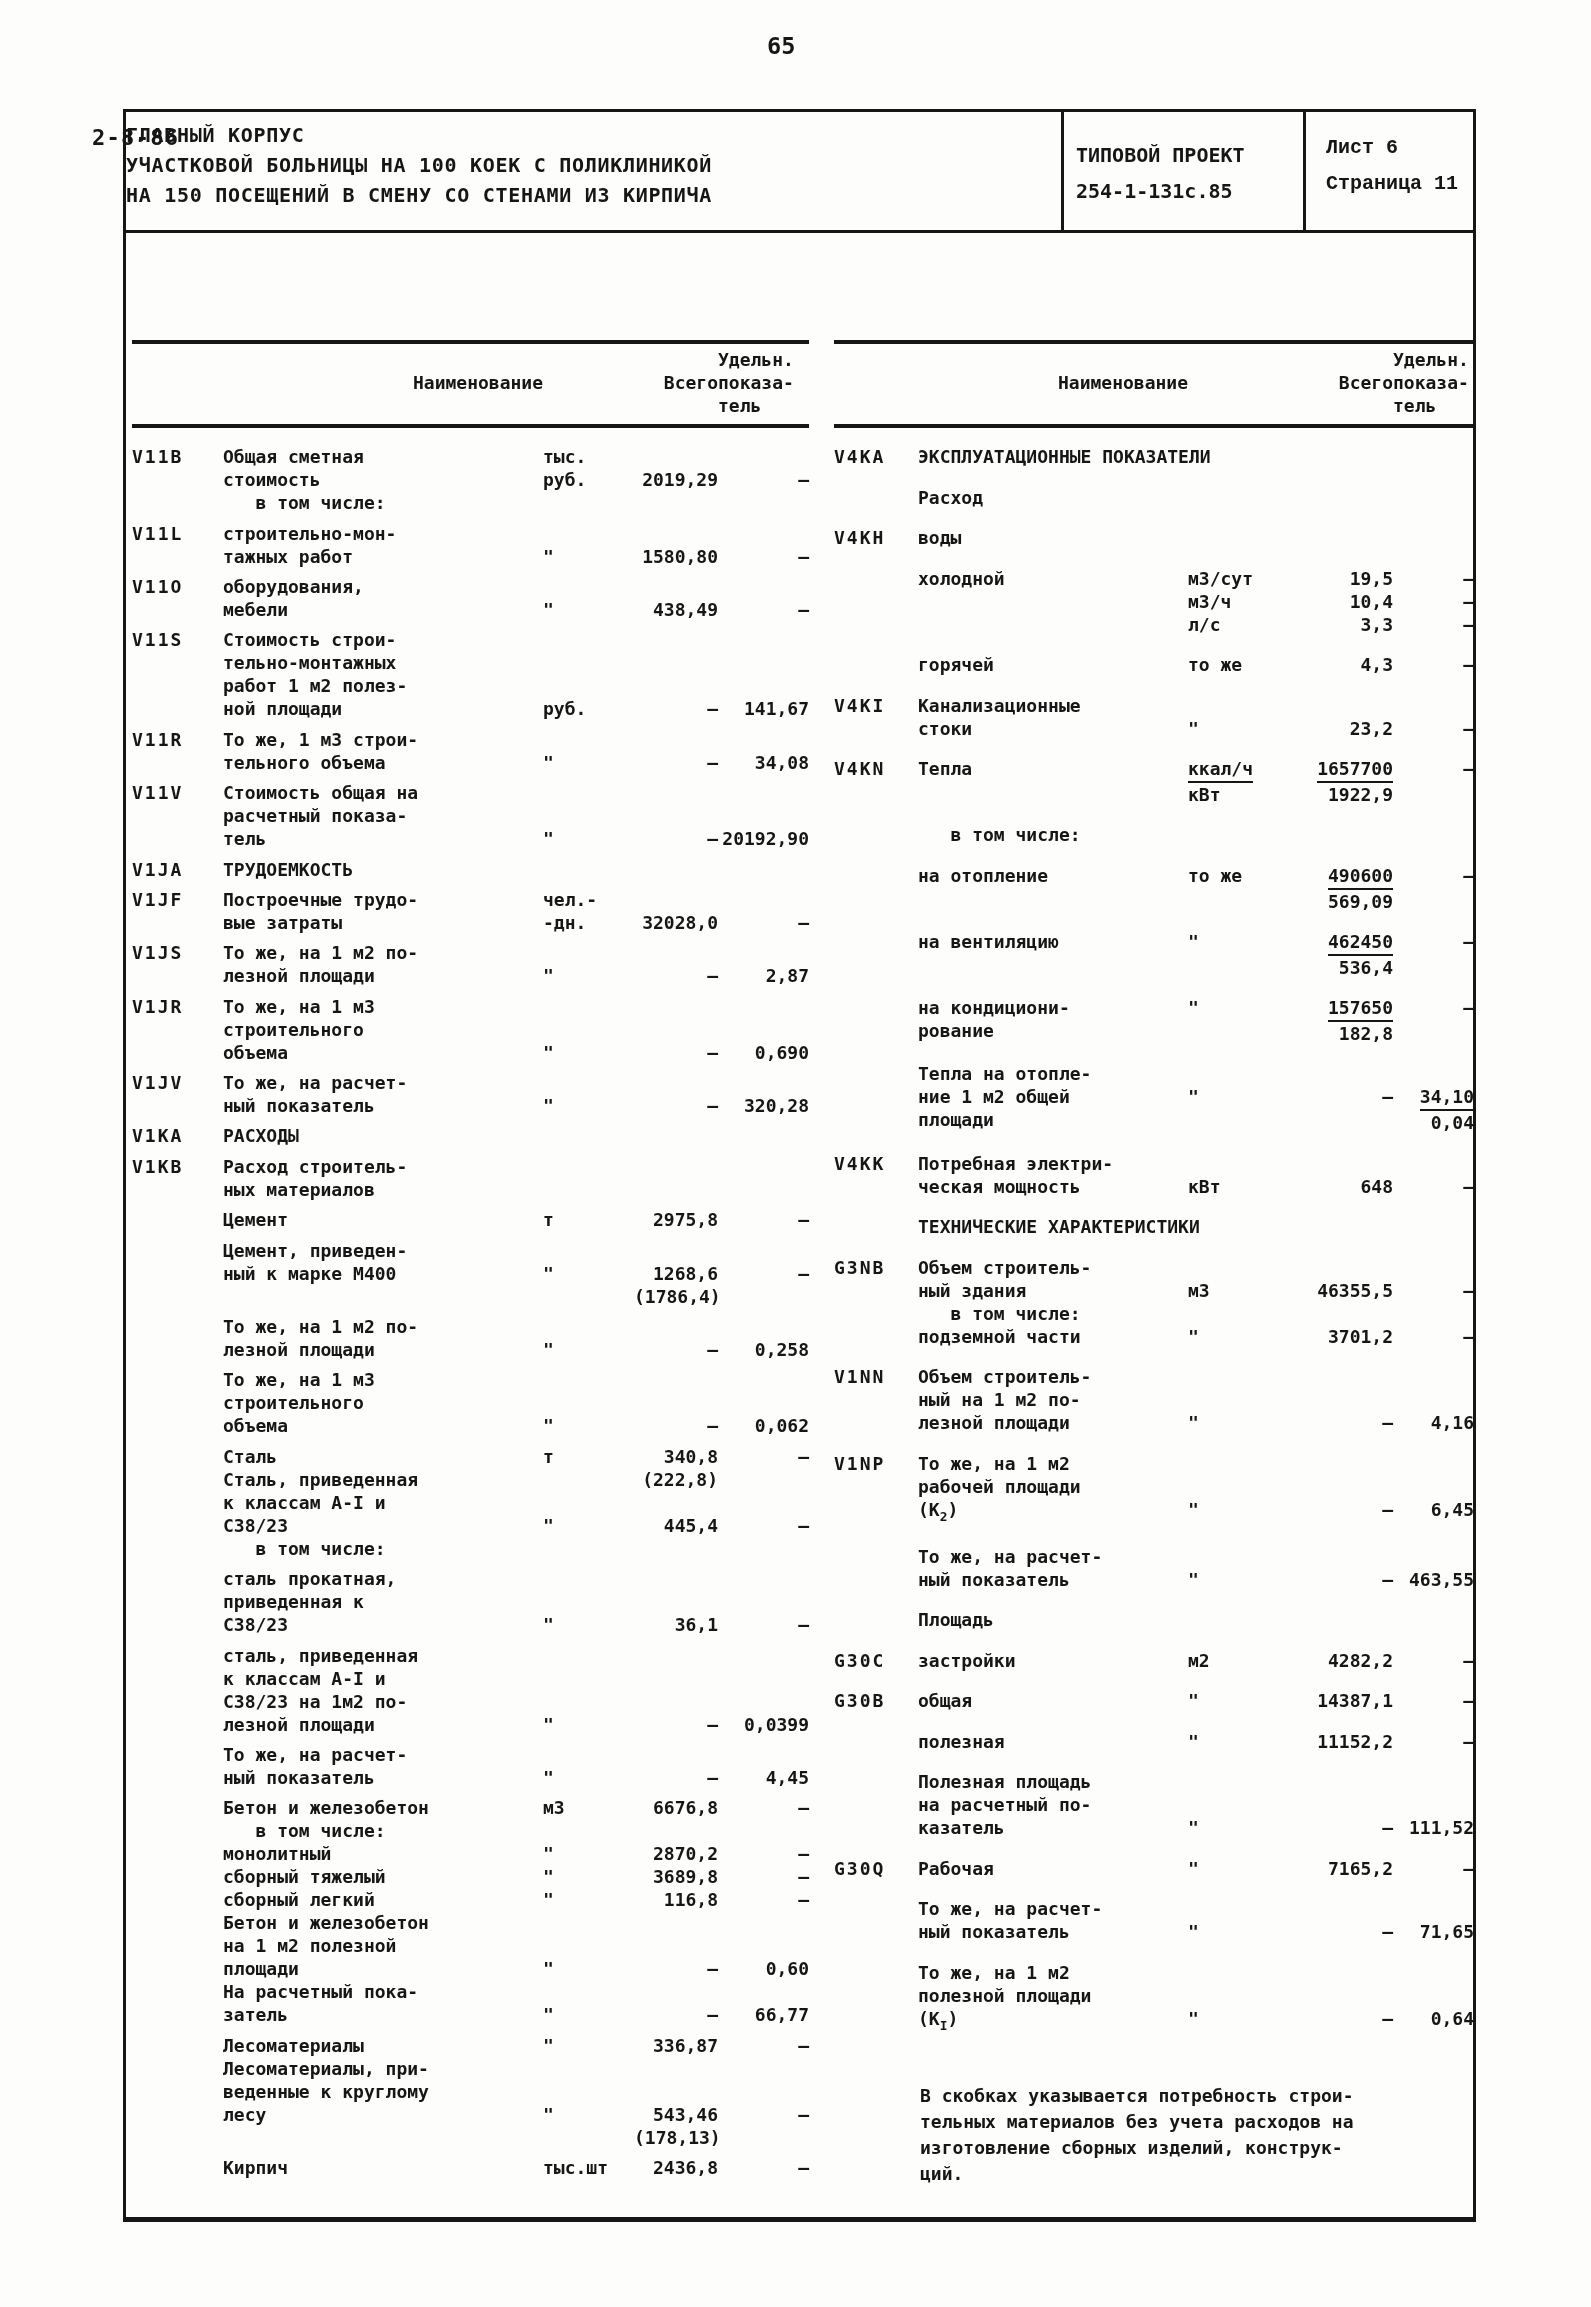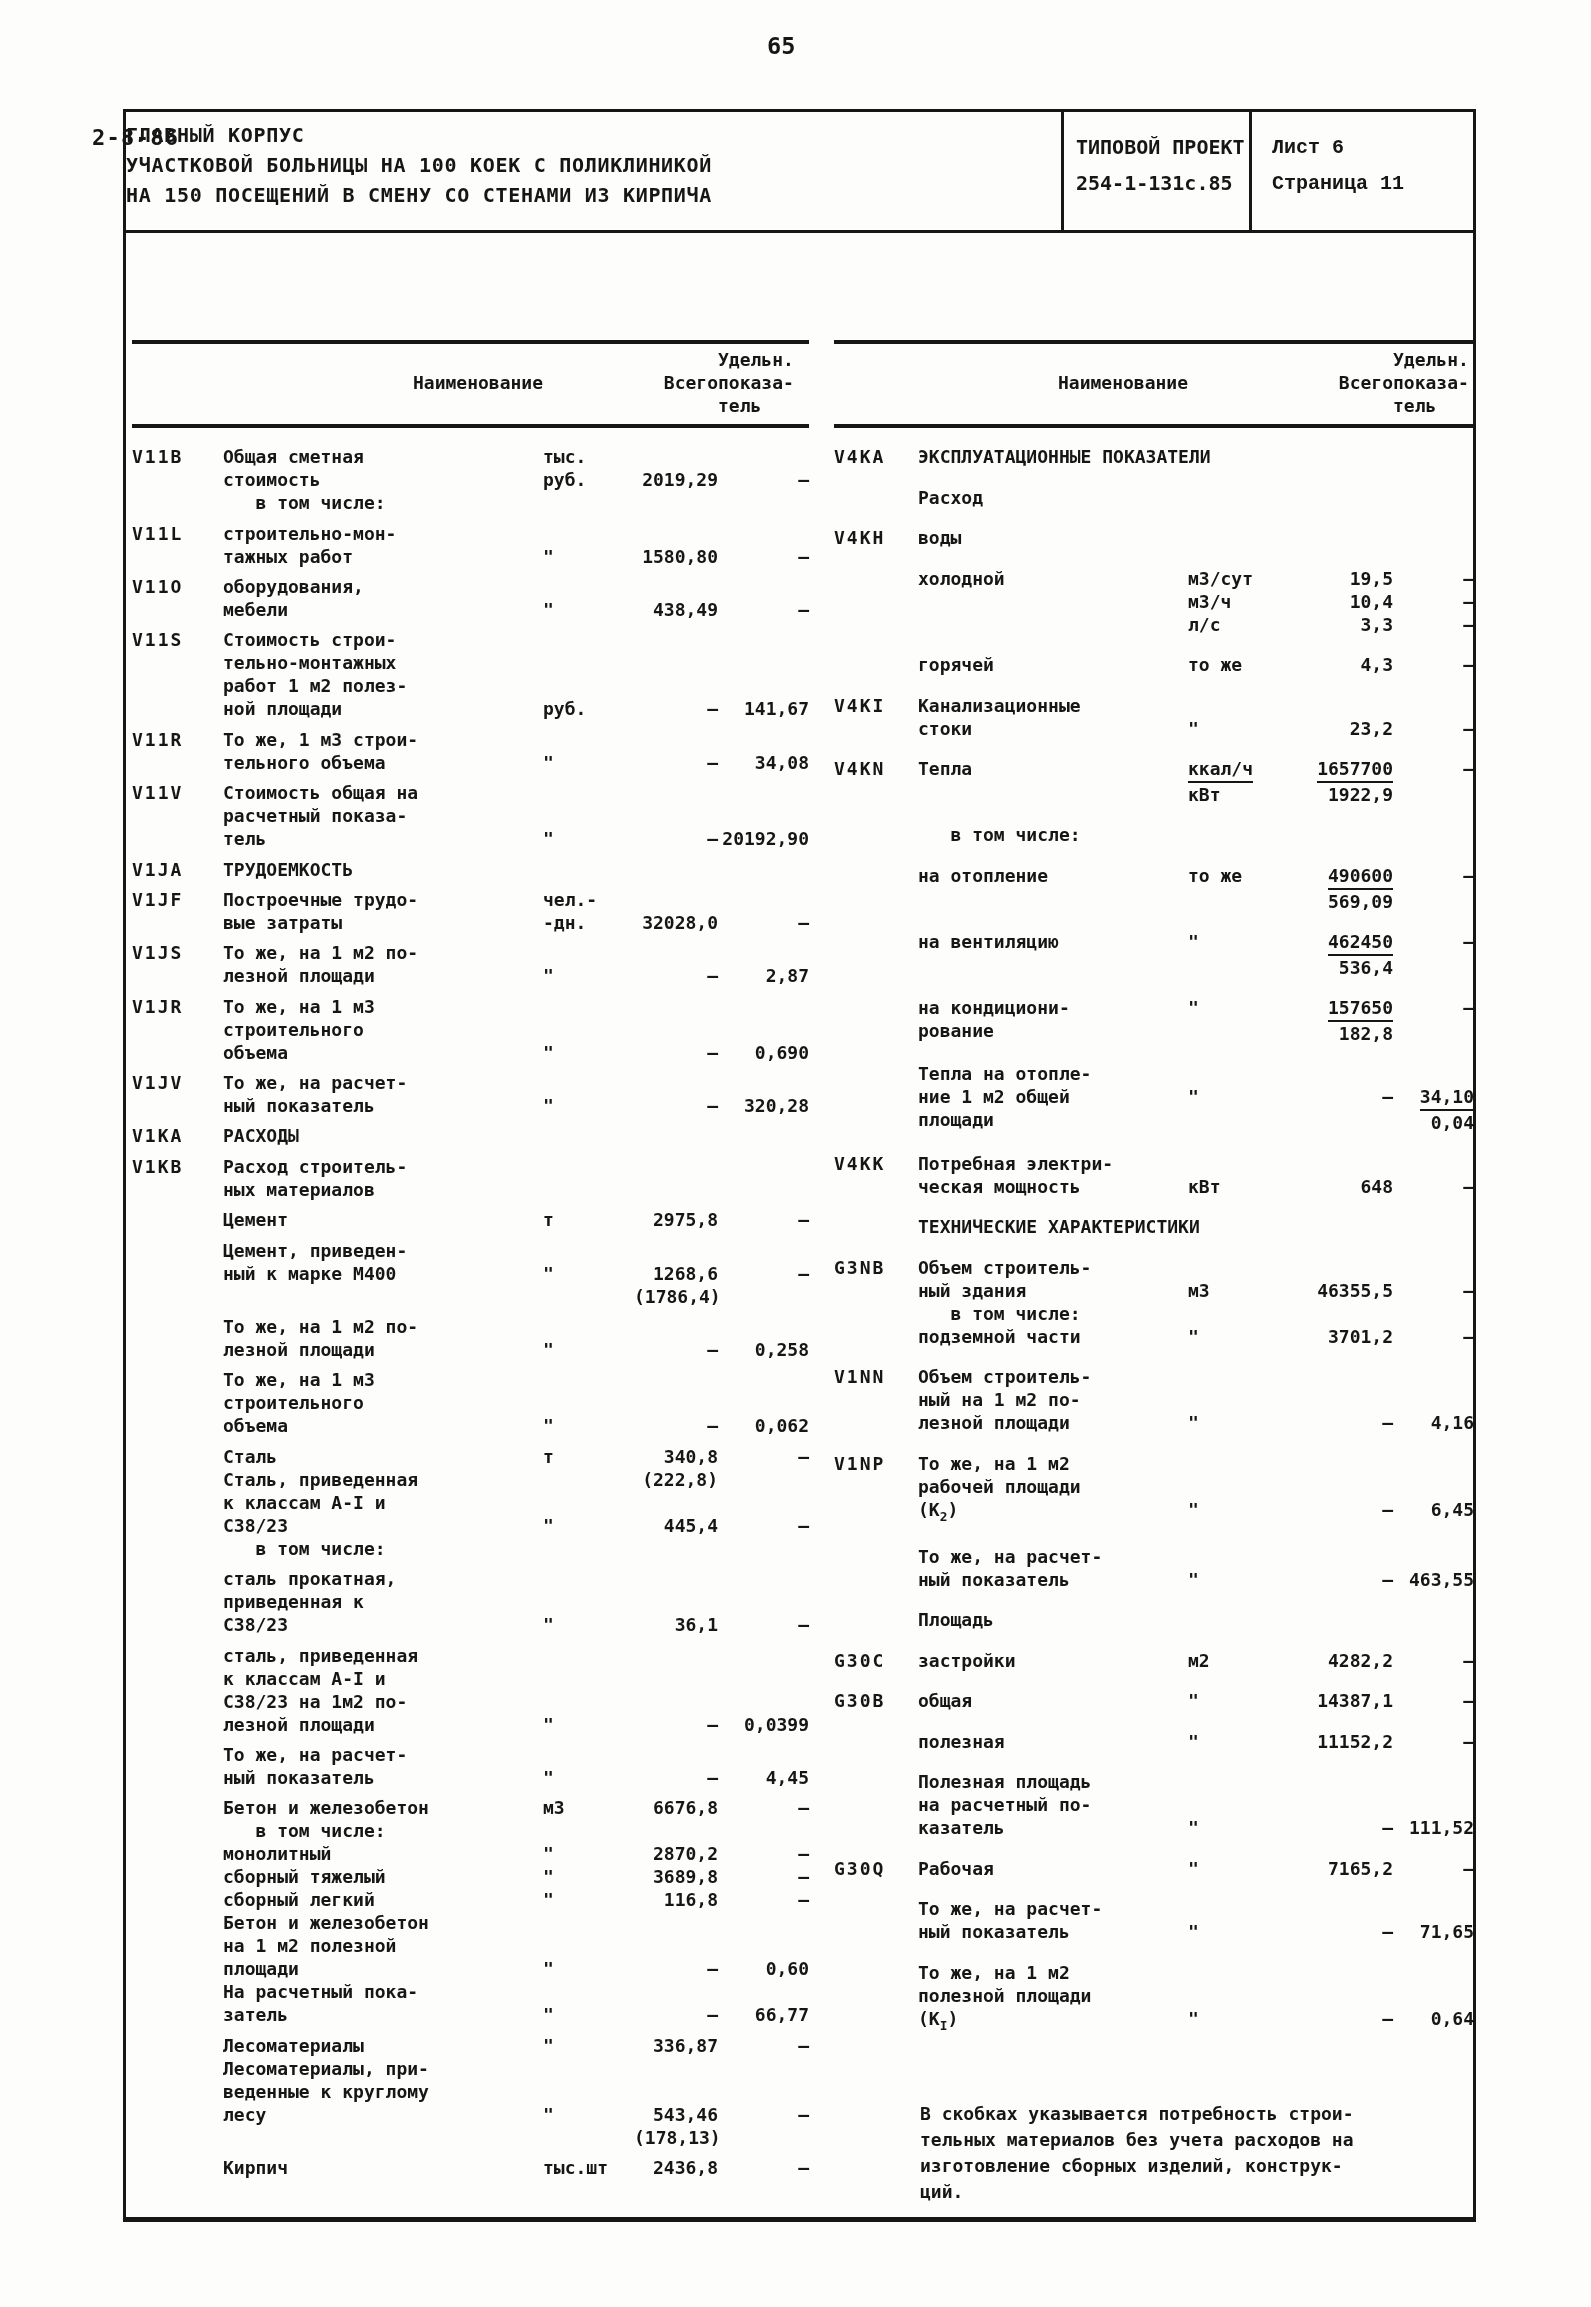--- a/index.html
+++ b/index.html
@@ -10,21 +10,21 @@
   }
   .stamp{position:absolute;left:92px;top:125px;font-size:22px;letter-spacing:1.3px;}
   .pageno{position:absolute;left:767px;top:32px;font-size:23.6px;}
   .hbox{
     position:absolute;left:123px;top:109px;width:1353px;height:124px;
     border:3.4px solid #161616;box-sizing:border-box;display:flex;
   }
   .hbox .c1{width:938px;border-right:3.4px solid #161616;box-sizing:border-box;
     text-align:left;padding-top:8px;}
   .hbox .c1 .tl{font-size:20px;line-height:30px;letter-spacing:0.7px;white-space:pre;}
-  .hbox .c2{width:188px;border-right:3.4px solid #161616;box-sizing:border-box;padding:17px 0 0 12px;}
+  .hbox .c2{width:242px;border-right:3.4px solid #161616;box-sizing:border-box;padding:25px 0 0 12px;}
   .hbox .c3{flex:1;padding:17.5px 0 0 20px;font-family:Liberation Mono, monospace;}
   .hbox .c2 div,.hbox .c3 div{font-size:20px;line-height:36px;white-space:pre;}
   .vline{position:absolute;width:3.4px;background:#161616;top:233px;height:1988px;}
   .vline.left{left:123px;}
   .vline.right{left:1473px;}
   .bline{position:absolute;left:123px;top:2217px;width:1353px;height:4.7px;background:#161616;}
   .tbl{position:absolute;top:340px;}
   .tbl-left{left:132px;width:677px;}
   .tbl-right{left:834px;width:640px;}
   .thead,.row{display:grid;}
@@ -34,21 +34,21 @@
   .thead .cell-name{text-align:right;}
   .tbody{padding-top:17.5px;}
   .tbl-left .row{margin-bottom:7.4px;}
   .tbl-right .row{margin-bottom:17.5px;}
   .cell{min-width:0;}
   .cell-total,.cell-specific{text-align:right;}
   .ln{white-space:pre;line-height:23px;min-height:23px;font-size:18px;}
   .cell-code .ln{letter-spacing:2px;}
   .u{display:inline-block;border-bottom:2.7px solid #161616;padding-bottom:0.7px;}
   sub{font-size:12.8px;}
-  .footnote{margin-top:65px;margin-left:86px;}
+  .footnote{margin-top:47px;margin-left:86px;}
   .footnote .ln{line-height:26px;font-size:18px;}
 </style>
 </head>
 <body>
 
 <div class="page">
 
   <div class="stamp">2-8-86</div>
   <div class="pageno">65</div>
 

